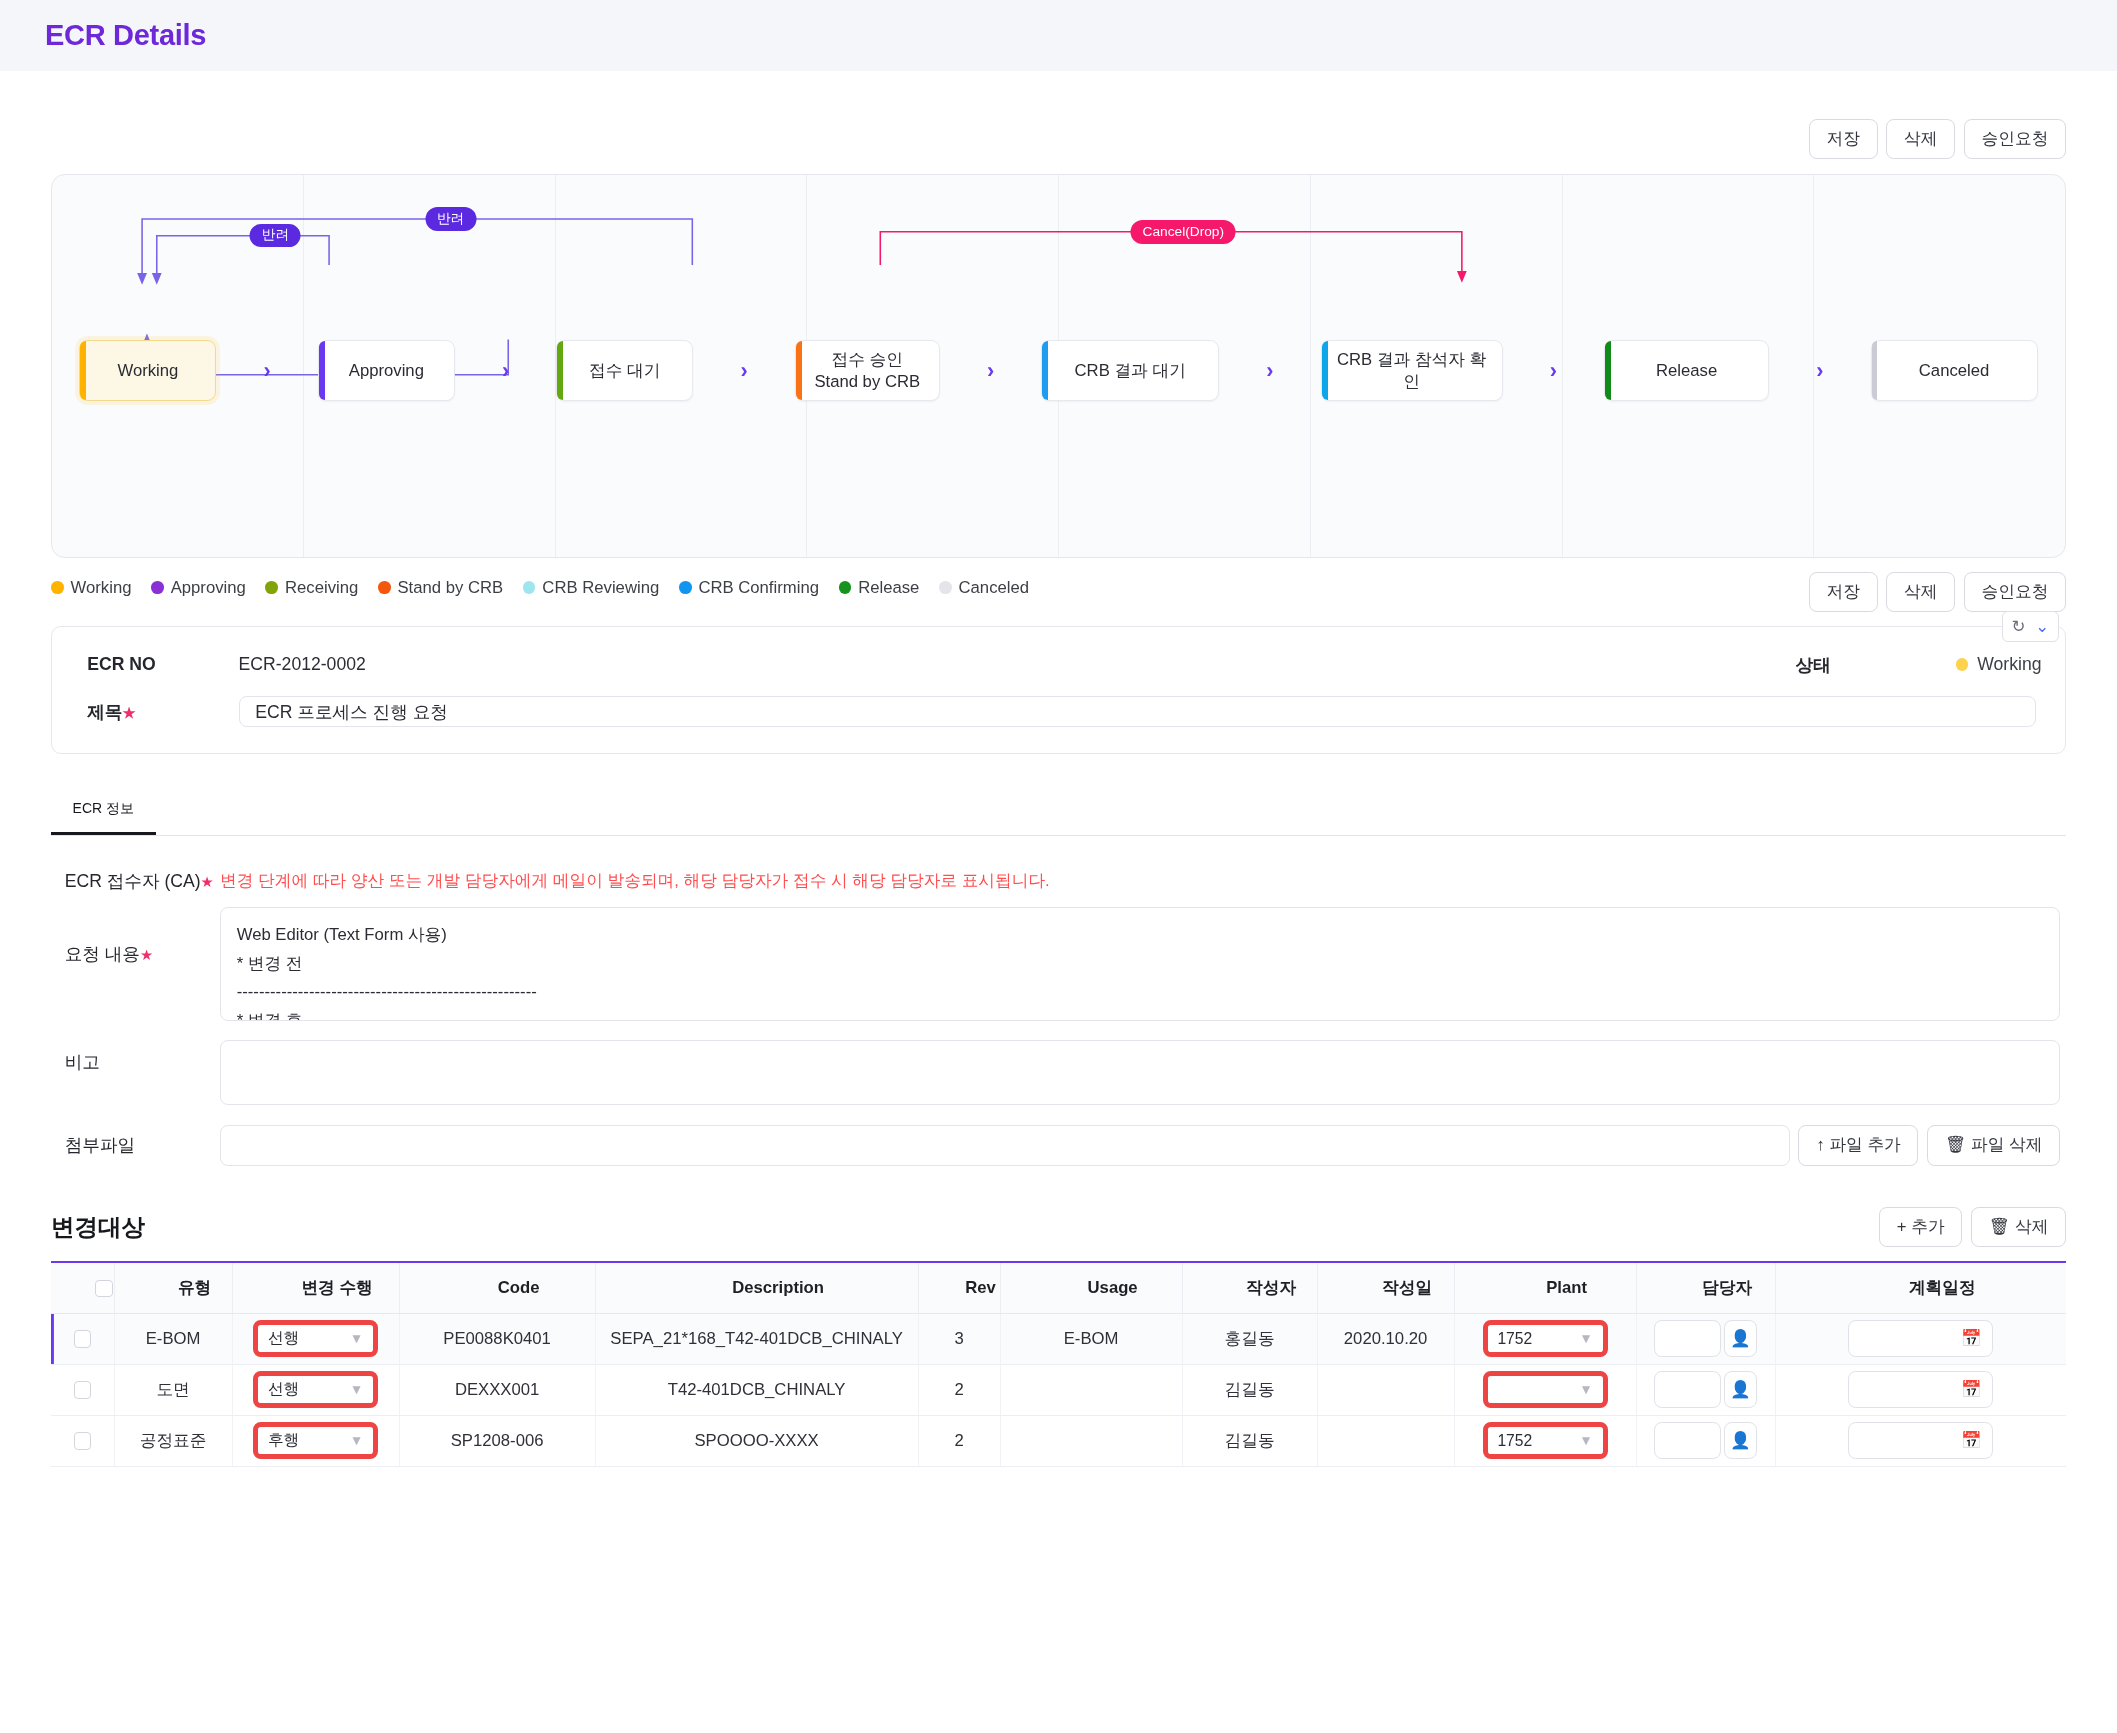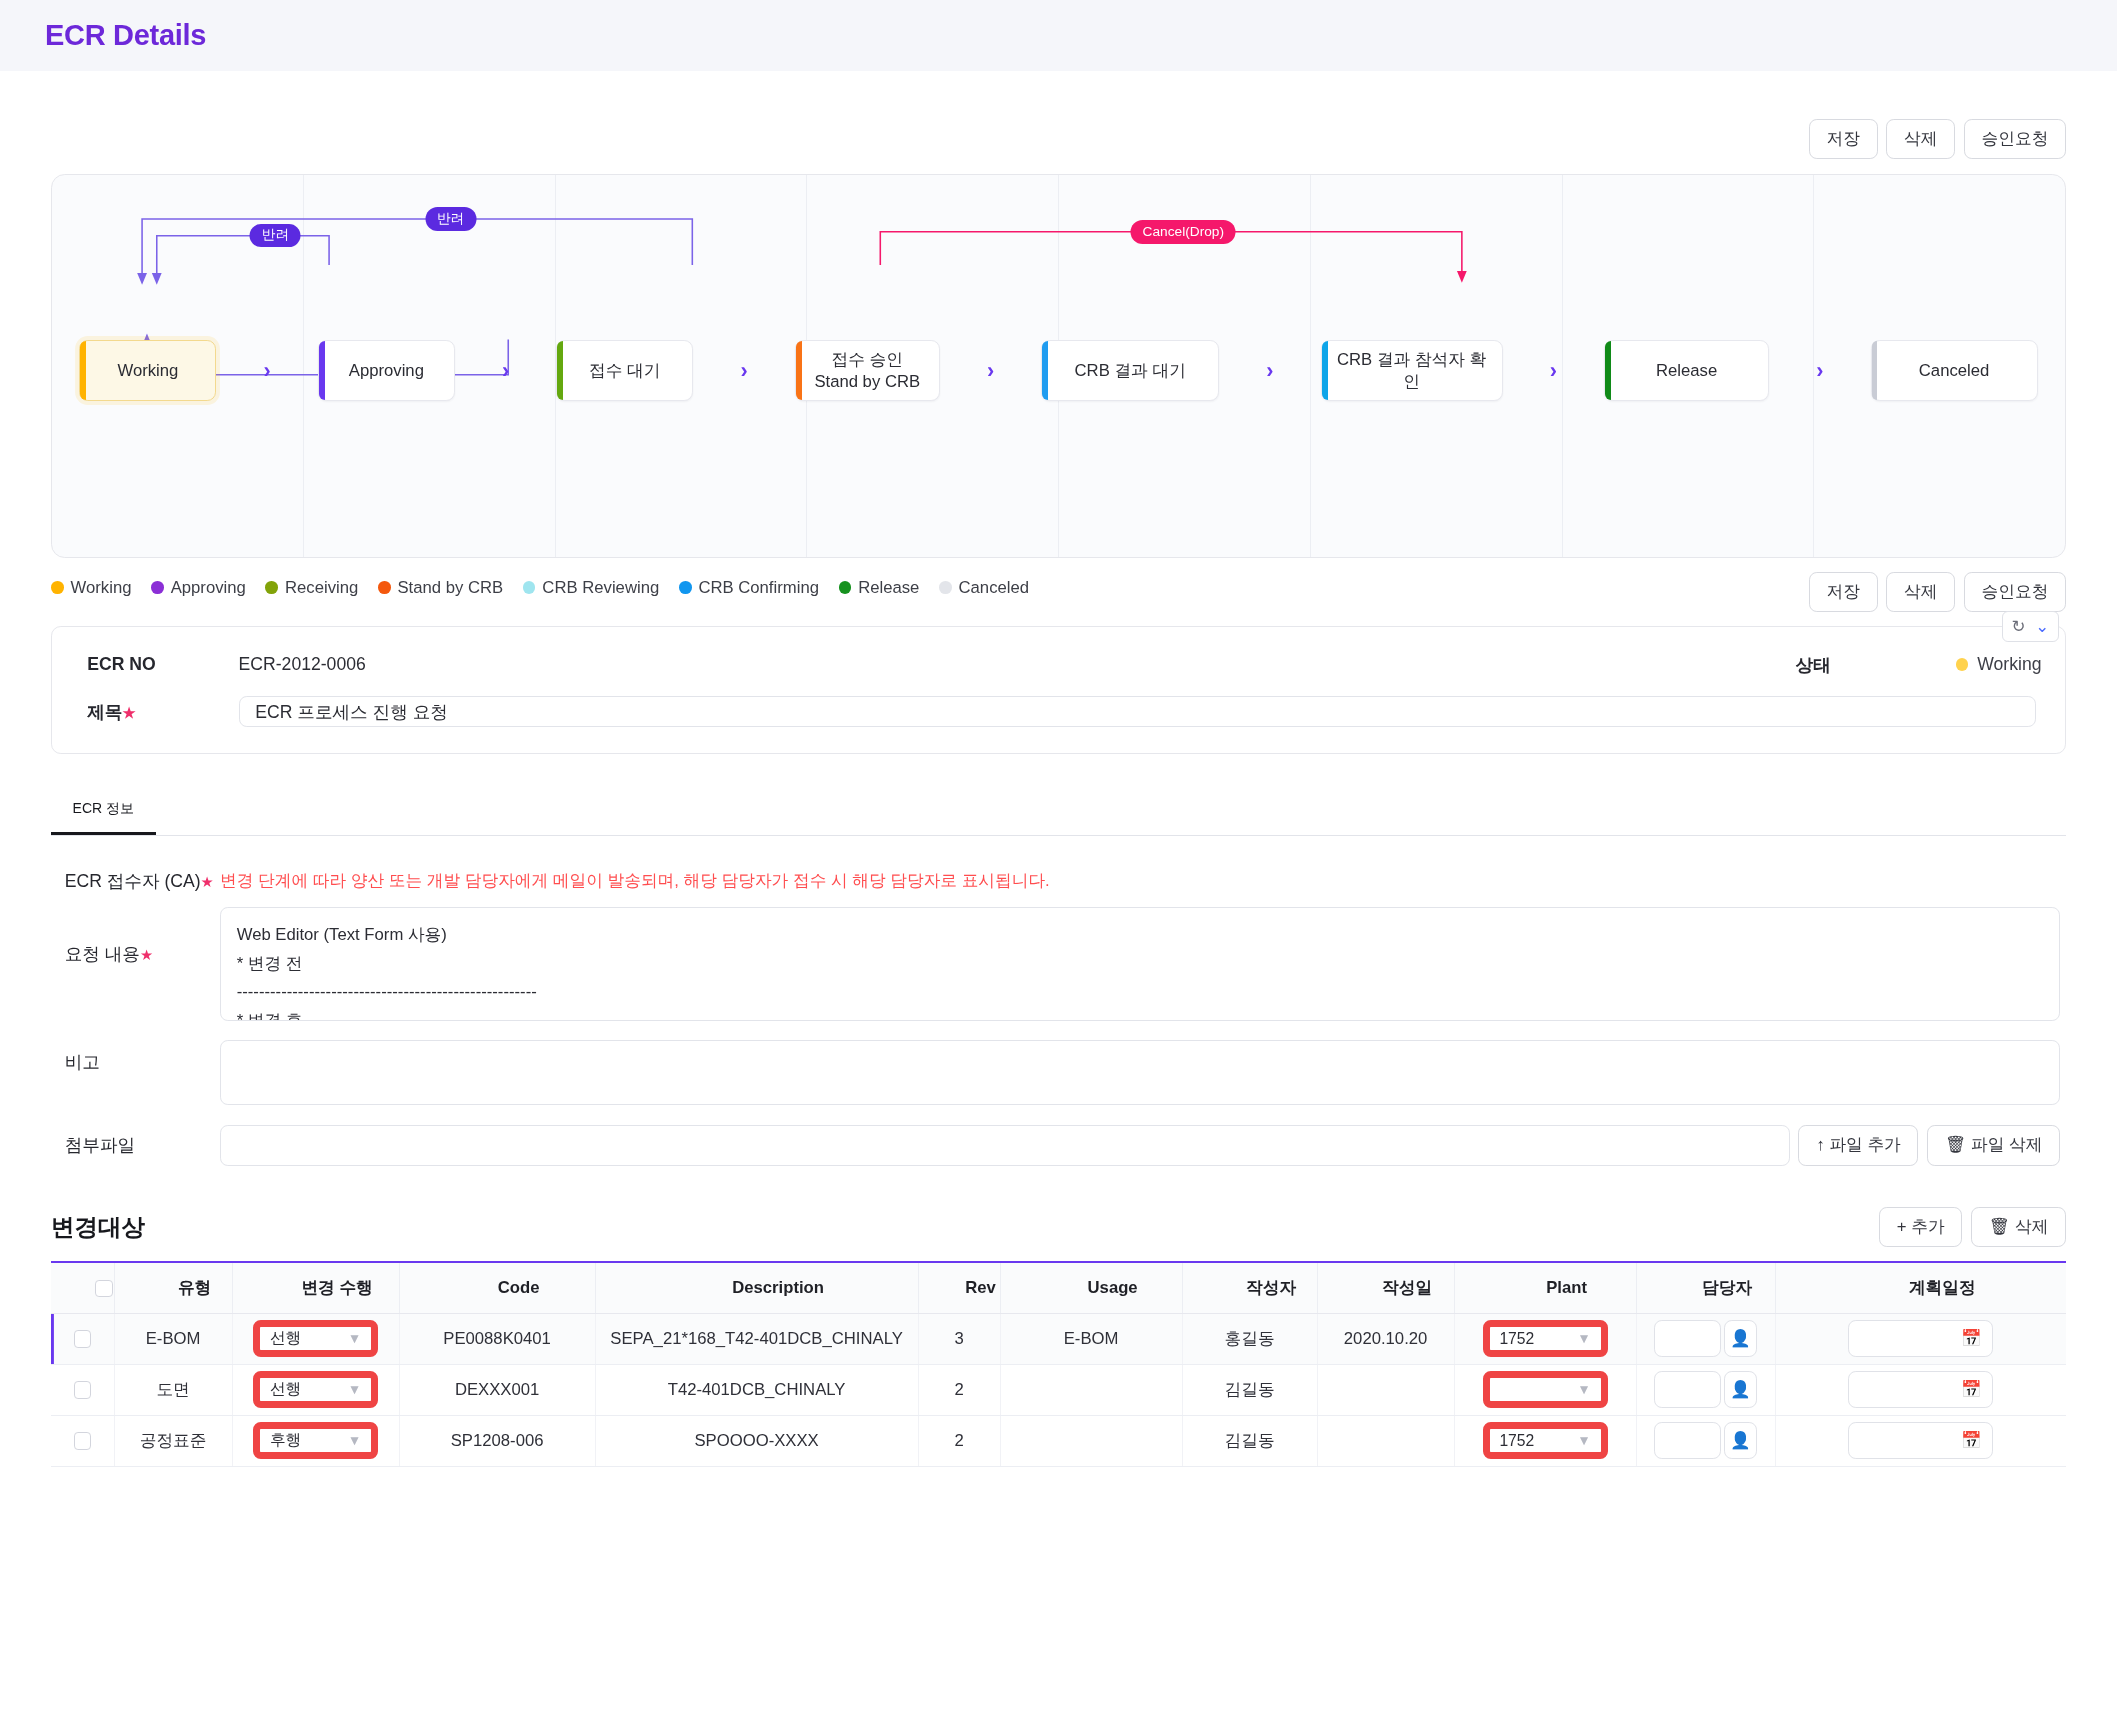--- a/index.html
+++ b/index.html
@@ -329,21 +329,21 @@
     border: 1px solid #d3d5dd;
     border-radius: 3.9px;
     background: #fff;
     display: inline-block;
     vertical-align: middle;
     cursor: pointer;
   }
   .mini-select {
     width: 125px;
     height: 37px;
-    border: 7px solid #ef4444;
+    border: 5px solid #ef4444;
     border-radius: 7.8px;
     background: #fff;
     display: inline-flex;
     align-items: center;
     justify-content: space-between;
     padding: 0 9.8px;
     font-size: 15.7px;
     color: #2c2d34;
     cursor: pointer;
   }
@@ -520,21 +520,21 @@
   </div>
 
   <div class="info-card">
     <div class="corner-ctrl">
       <span class="refresh">↻</span>
       <span>⌄</span>
     </div>
 
     <div class="info-row">
       <div class="lbl">ECR NO</div>
-      <div class="val">ECR-2012-0006</div>
+      <div class="val">ECR-2012-0002</div>
       <div class="state-wrap">
         <div class="state-lbl">상태</div>
         <div class="state-val">
           <i class="dot" style="background:#ffd24d"></i>
           <span>Working</span>
         </div>
       </div>
     </div>
 
     <div class="title-row">

